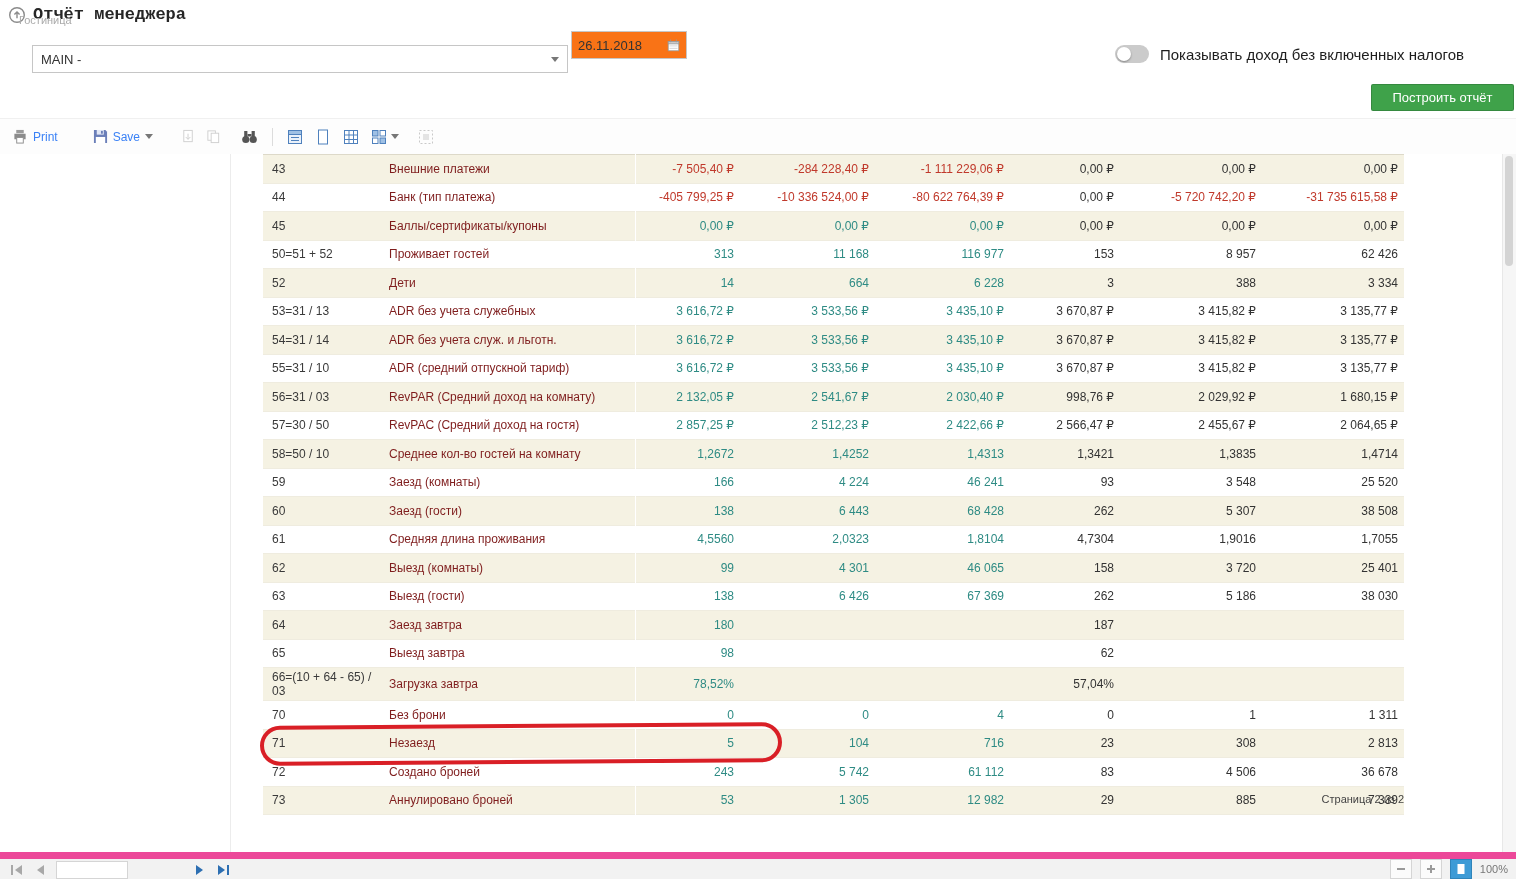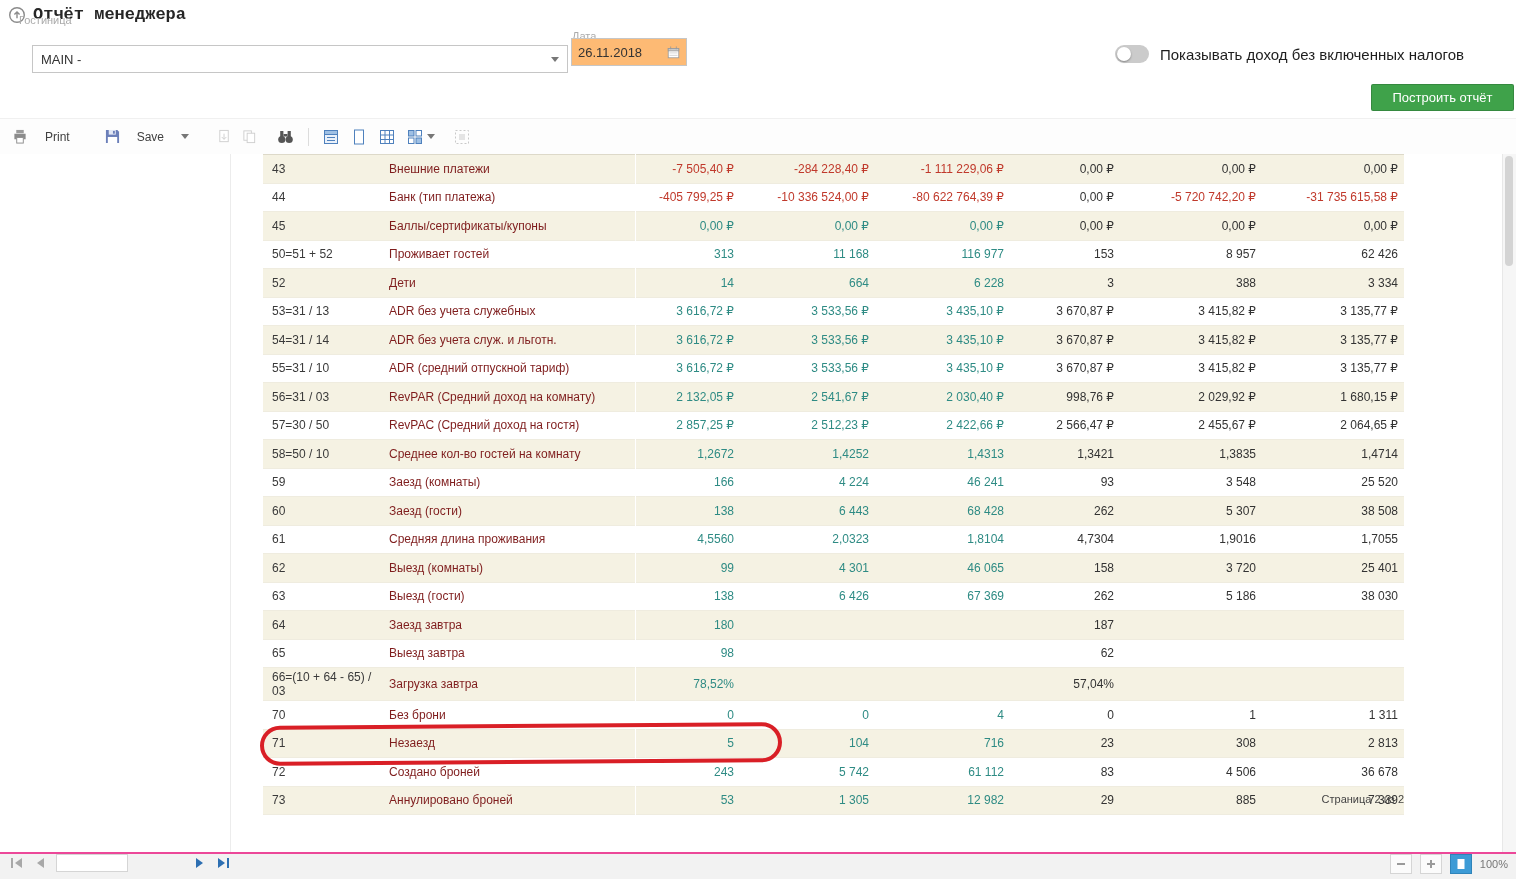--- a/index.html
+++ b/index.html
@@ -12,34 +12,34 @@
   .title-row{position:absolute;top:5px;left:8px;display:flex;align-items:center;gap:7px;}
   .page-title{font-size:17px;font-weight:bold;color:#262626;margin:0;font-family:Liberation Mono, monospace;}
   .fld-label{position:absolute;font-size:11px;color:#ababab;}
   .hotel-label{top:14px;left:19px;}
   .date-label{top:30px;left:572px;}
   .select-box{position:absolute;top:45px;left:32px;width:536px;height:28px;border:1px solid #c6c6c6;
       background:#fff;display:flex;align-items:center;padding:0 8px;font-size:13px;color:#333;box-sizing:border-box;}
   .grow{flex:1;}
   .caret{width:0;height:0;border-left:4px solid transparent;border-right:4px solid transparent;
       border-top:5px solid #777;display:inline-block;}
-  .date-box{position:absolute;top:38px;left:571px;width:116px;height:28px;border:1px solid #c6c6c6;background:#fdba74;
+  .date-box{position:absolute;top:31px;left:571px;width:116px;height:28px;border:1px solid #c6c6c6;background:#f97316;
       display:flex;align-items:center;padding:0 6px;font-size:13px;box-sizing:border-box;}
   .toggle-wrap{position:absolute;top:45px;left:1115px;display:flex;align-items:center;gap:11px;}
   .toggle{width:34px;height:18px;border-radius:9px;background:#cbcbcb;position:relative;}
   .knob{position:absolute;top:2px;left:2px;width:14px;height:14px;border-radius:50%;background:#fff;
       box-shadow:0 1px 2px rgba(0,0,0,.35);}
   .toggle-label{font-size:15px;color:#1e1e1e;}
   .build-btn{position:absolute;top:84px;left:1371px;width:143px;height:27px;background:var(--green);
       color:#fff;font-size:13px;border:1px solid rgba(0,0,0,.15);border-radius:2px;font-family:inherit;cursor:pointer;}
 
   
   .toolbar{position:absolute;top:118px;left:0;width:1516px;height:36px;display:flex;align-items:center;
       padding-left:8px;box-sizing:border-box;border-top:1px solid #f0f0f0;background:#fdfdfd;}
-  .tb-btn{display:flex;align-items:center;gap:17px;font-size:12px;color:#404040;padding:3px 4px;}
+  .tb-btn{display:flex;align-items:center;gap:5px;font-size:12px;color:#3b82f6;padding:3px 4px;}
   .tb-icon{display:flex;align-items:center;}
   .tb-sep{width:1px;height:18px;background:#dcdcdc;margin:0 10px;}
   .tb-group{display:flex;align-items:center;gap:10px;}
   .vicon{width:23px;height:23px;display:flex;align-items:center;justify-content:center;margin-right:5px;}
 
   
   .viewer{position:absolute;top:154px;left:0;width:1516px;height:698px;background:#fff;}
   .left-divider{position:absolute;left:230px;top:0;width:1px;height:698px;background:#ececec;}
   .report-wrap{position:absolute;left:263px;top:0;width:1141px;}
   .report-table{border-collapse:collapse;width:1141px;table-layout:fixed;font-size:12px;color:#3a3a3a;
@@ -54,21 +54,21 @@
   td.val.teal{color:var(--teal);}
   td.val.neg{color:var(--red);}
   .page-label{position:absolute;left:263px;top:639px;width:1141px;text-align:right;font-size:11px;color:#444;}
   .red-ellipse{position:absolute;left:260px;top:570px;width:522px;height:40px;border:4px solid var(--annot);
       border-radius:22px;transform:rotate(-0.4deg);box-sizing:border-box;pointer-events:none;}
   .vscroll{position:absolute;right:0;top:0;width:13px;height:698px;background:#f6f6f6;border-left:1px solid #e8e8e8;}
   .vthumb{position:absolute;top:2px;left:2px;width:8px;height:110px;background:#d4d4d4;border-radius:4px;}
 
   
   .statusbar{position:absolute;top:852px;left:0;width:1516px;height:27px;background:#f2f2f2;
-      border-top:2px solid #ec4899;box-sizing:border-box;display:flex;align-items:flex-start;font-size:11px;color:#888;}
+      border-top:7px solid #ec4899;box-sizing:border-box;display:flex;align-items:flex-end;font-size:11px;color:#888;}
   .pager{display:flex;align-items:center;gap:10px;margin-left:10px;}
   .pager .box{width:70px;height:16px;background:#fff;border:1px solid #d5d5d5;display:flex;align-items:center;
       justify-content:center;color:#999;}
   .status-right{position:absolute;right:8px;display:flex;align-items:center;gap:8px;}
   .sq{width:20px;height:18px;display:flex;align-items:center;justify-content:center;border:1px solid #d5d5d5;background:#fbfbfb;}
   .sq.active{background:#3d9bd6;border-color:#2f84ba;}
   .zoom-text{color:#777;}
 </style>
 </head>
 <body style="--green: #3fa24a; --teal: #2e8b84; --red: #c0392b; --beige: #f5f2e3; --annot: #d91f26;">

